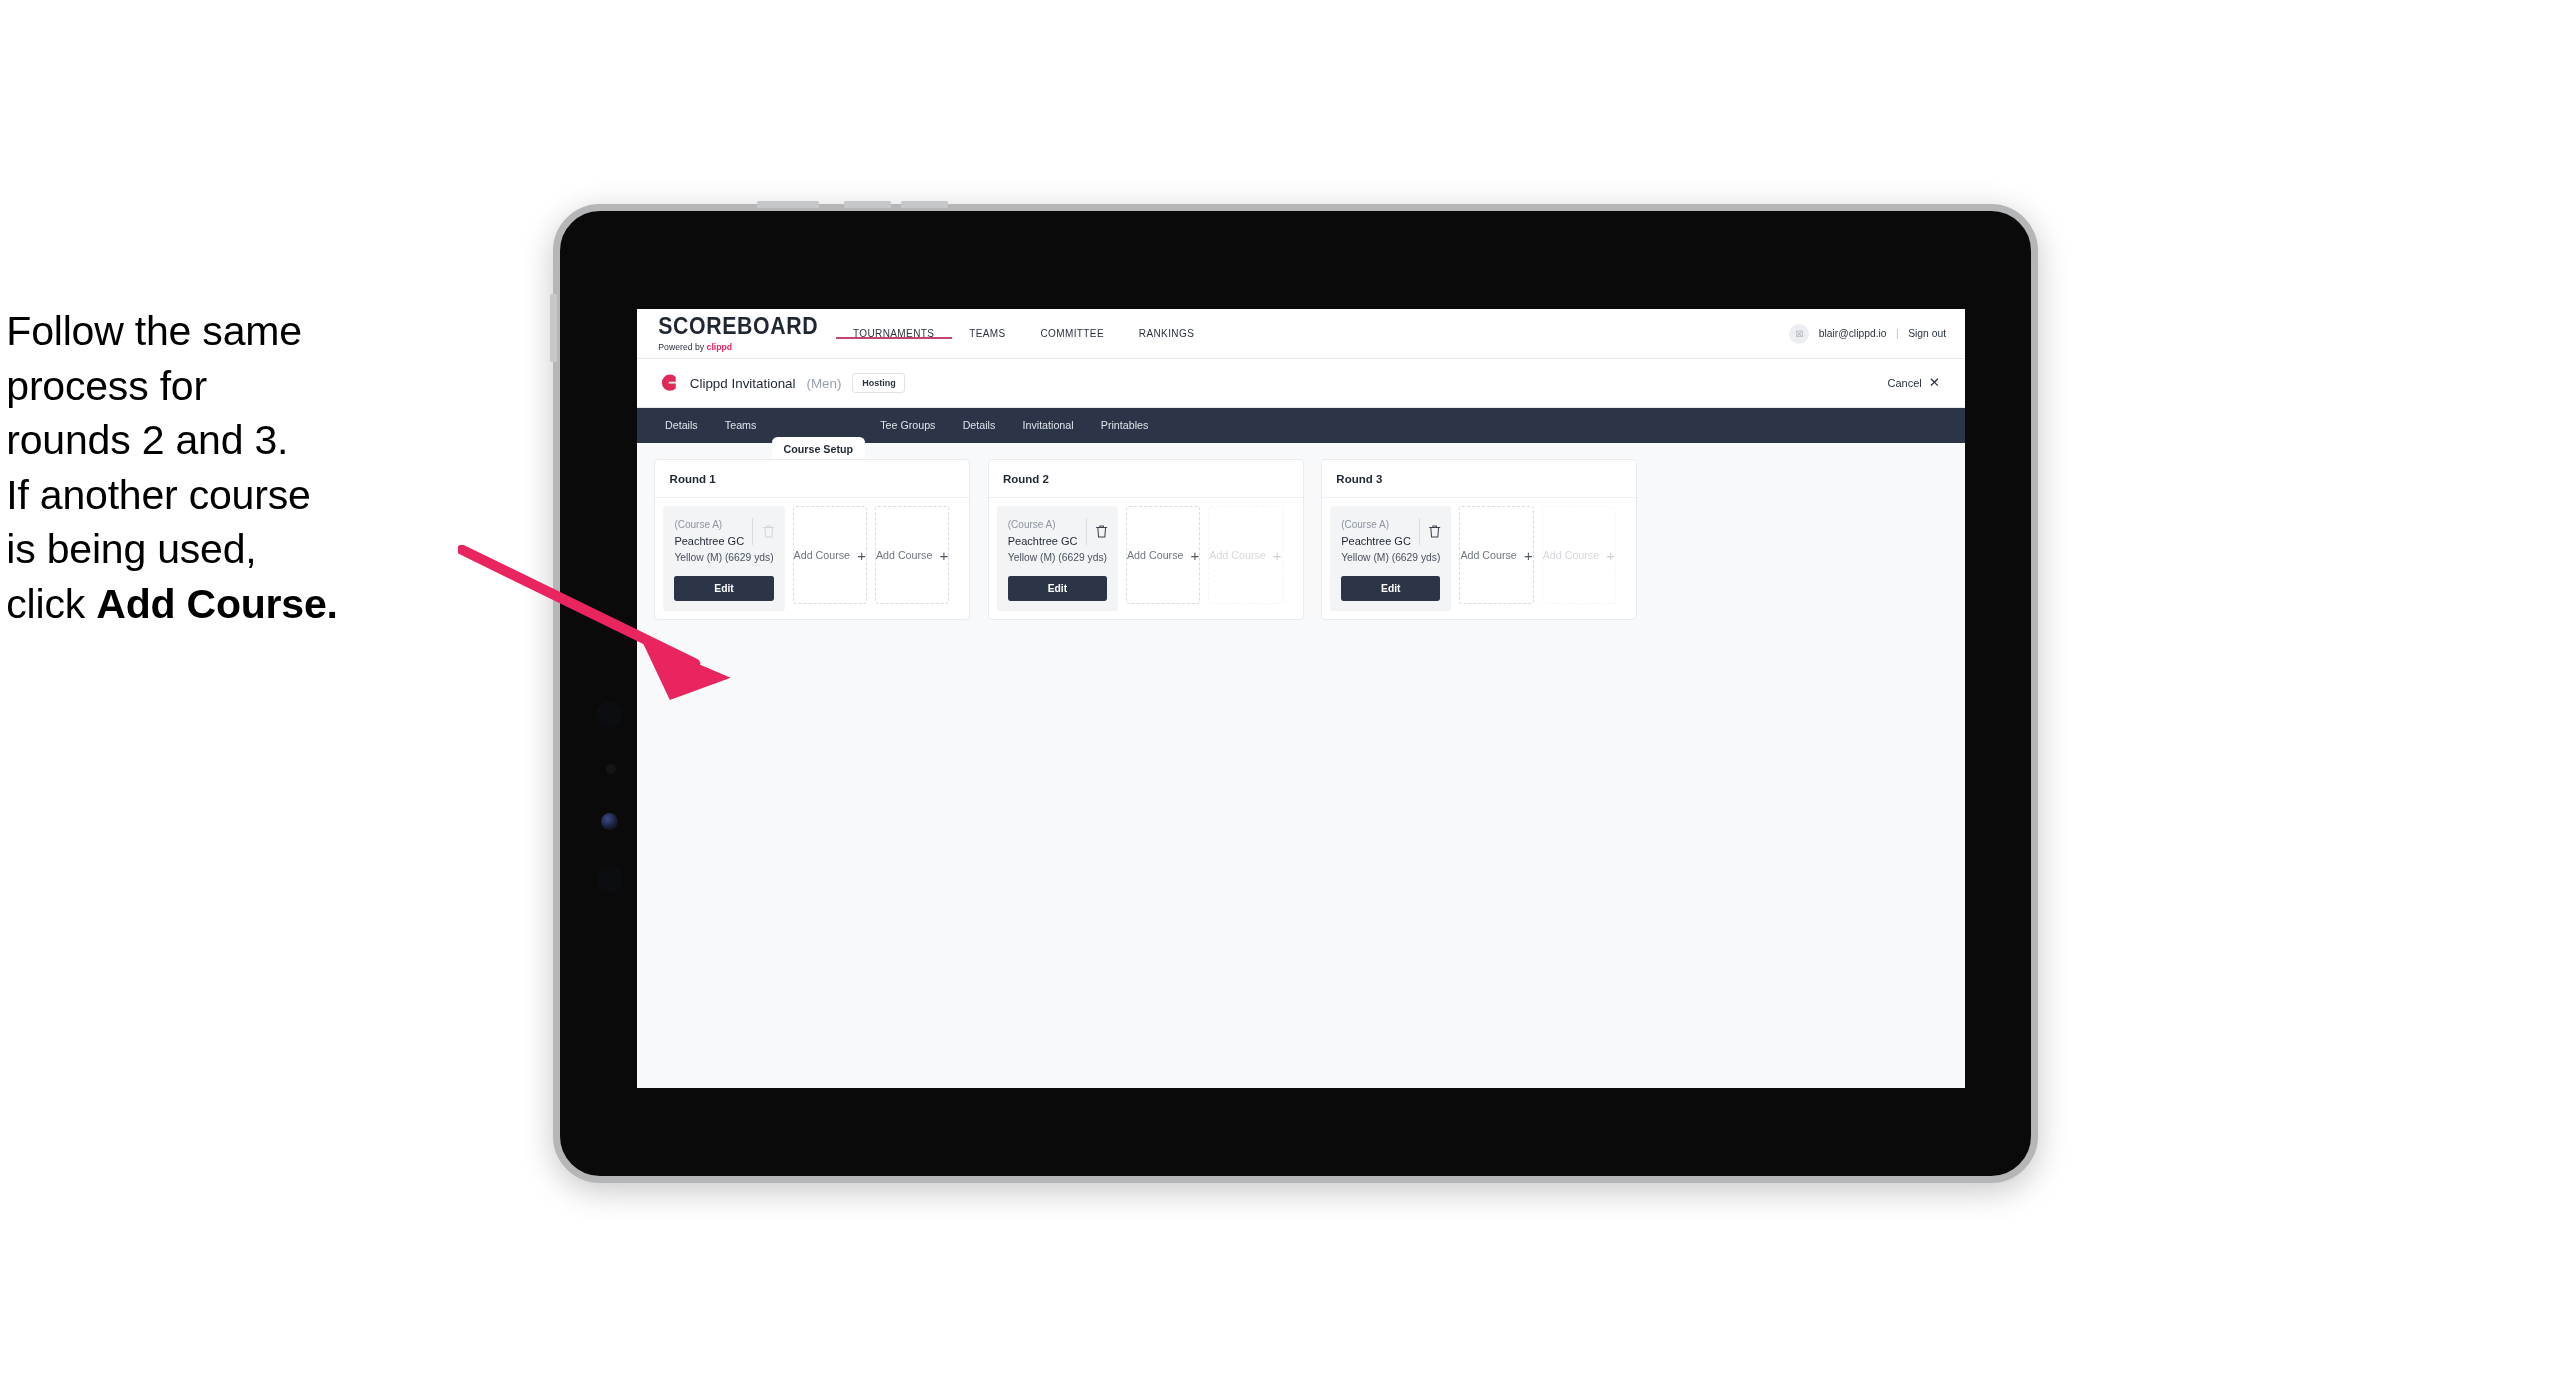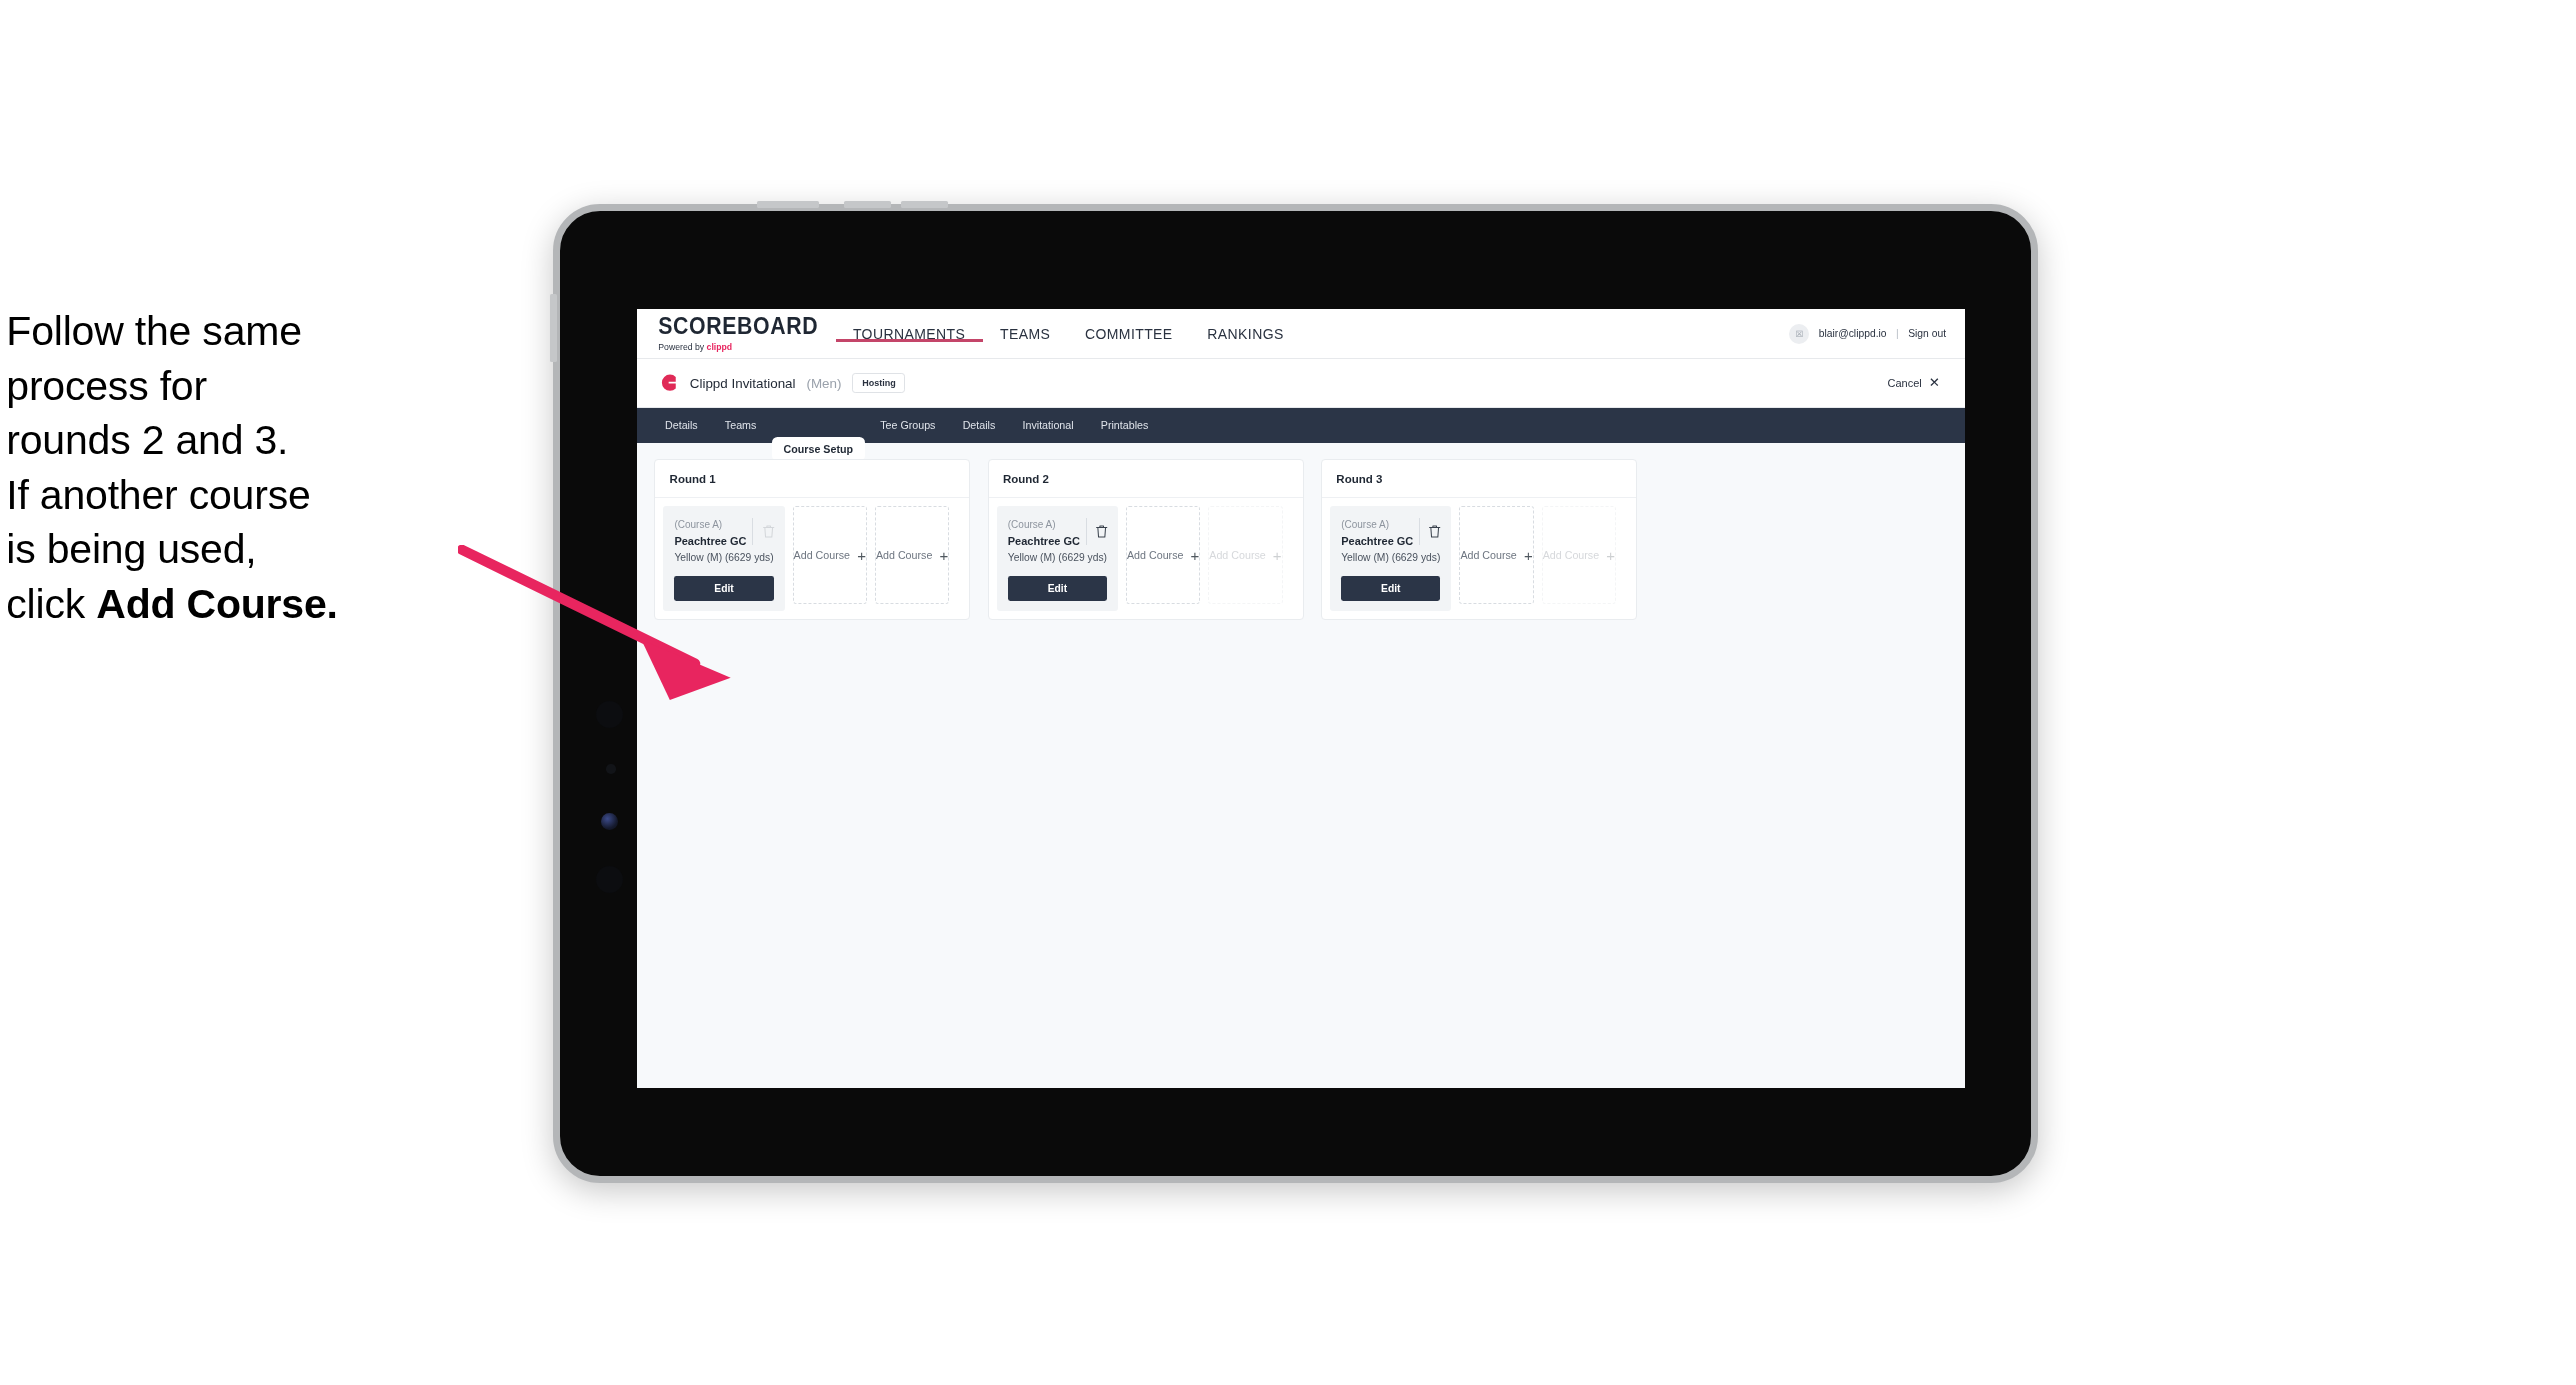--- a/index.html
+++ b/index.html
@@ -119,21 +119,21 @@
     margin-top: 5.5px;
     line-height: 1;
   }
   .brand-sub .accent { color: #e8255f; font-weight: 700; }
 
   .navlinks { display: flex; align-items: stretch; }
   .navlink {
     display: flex;
     align-items: center;
     padding: 0 17.4px;
-    font-size: 14px;
+    font-size: 10px;
     letter-spacing: 0.4px;
     color: #2a3240;
     position: relative;
     cursor: pointer;
   }
   .navlink.active::after {
     content: "";
     position: absolute;
     left: 0; right: 0; bottom: 0;
     height: 2.4px;
@@ -249,21 +249,21 @@
   }
   .round-body { padding: 8px; display: flex; flex-direction: row; gap: 8px; }
 
   .course-card {
     background: #f2f4f6;
     border-radius: 3.2px;
     padding: 11px 11px 10.3px 11px;
     position: relative;
   }
   .course-label { font-size: 10px; color: #8d949e; line-height: 1.55; }
-  .course-name  { font-size: 11px; color: #1f2733; font-weight: 700; line-height: 1.6; }
+  .course-name  { font-size: 11px; color: #1f2733; font-weight: 400; line-height: 1.6; }
   .course-tee   { font-size: 10.3px; color: #4a525e; line-height: 1.6; }
 
   .card-actions {
     position: absolute;
     top: 11px; right: 9.5px;
     display: flex;
     align-items: center;
     gap: 8.7px;
     height: 28.4px;
   }

